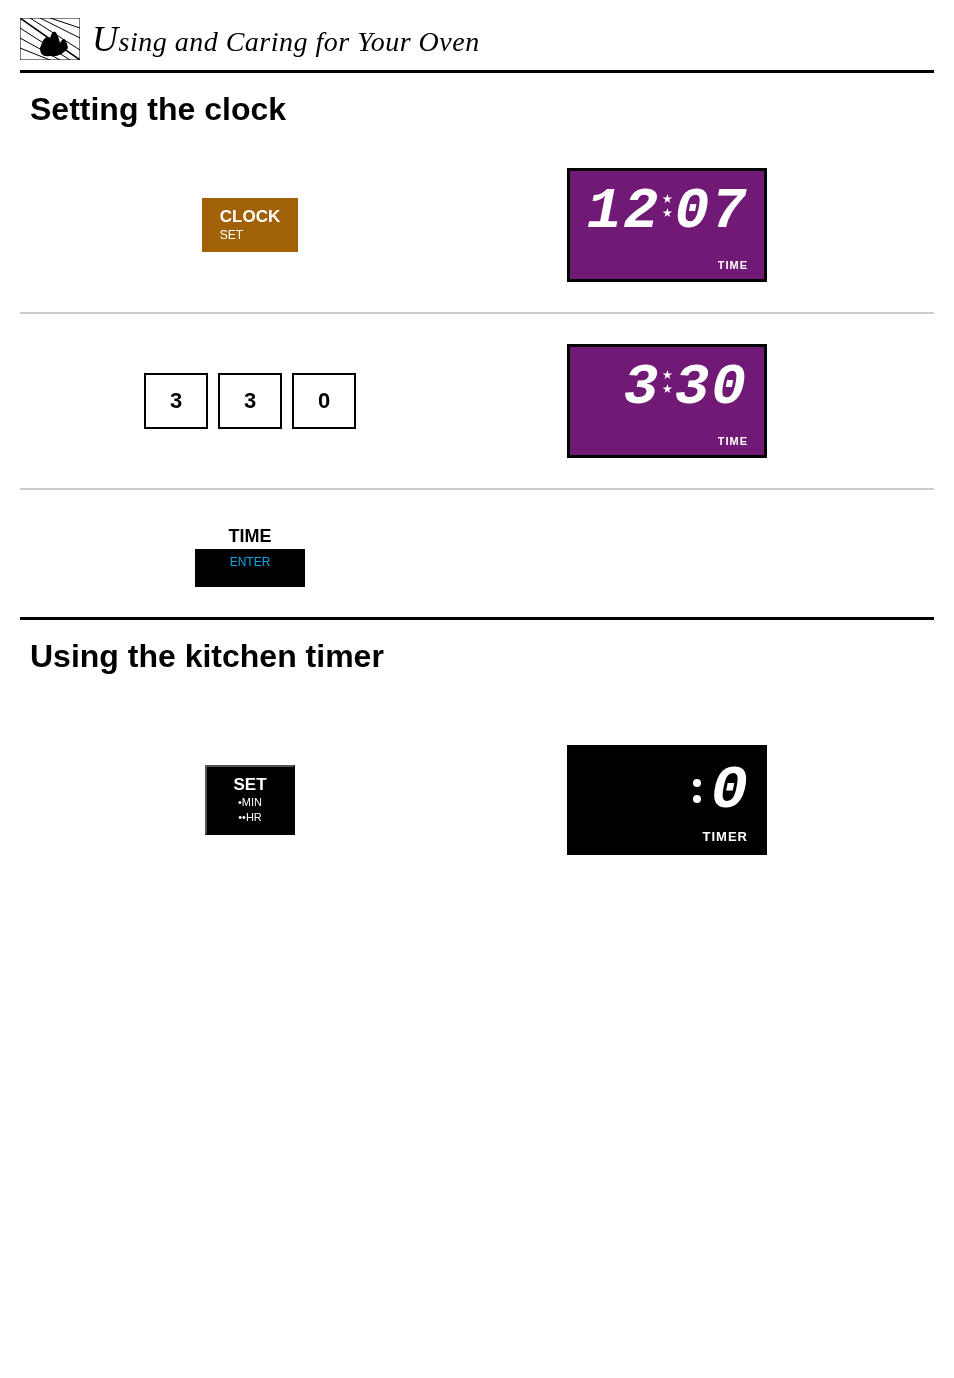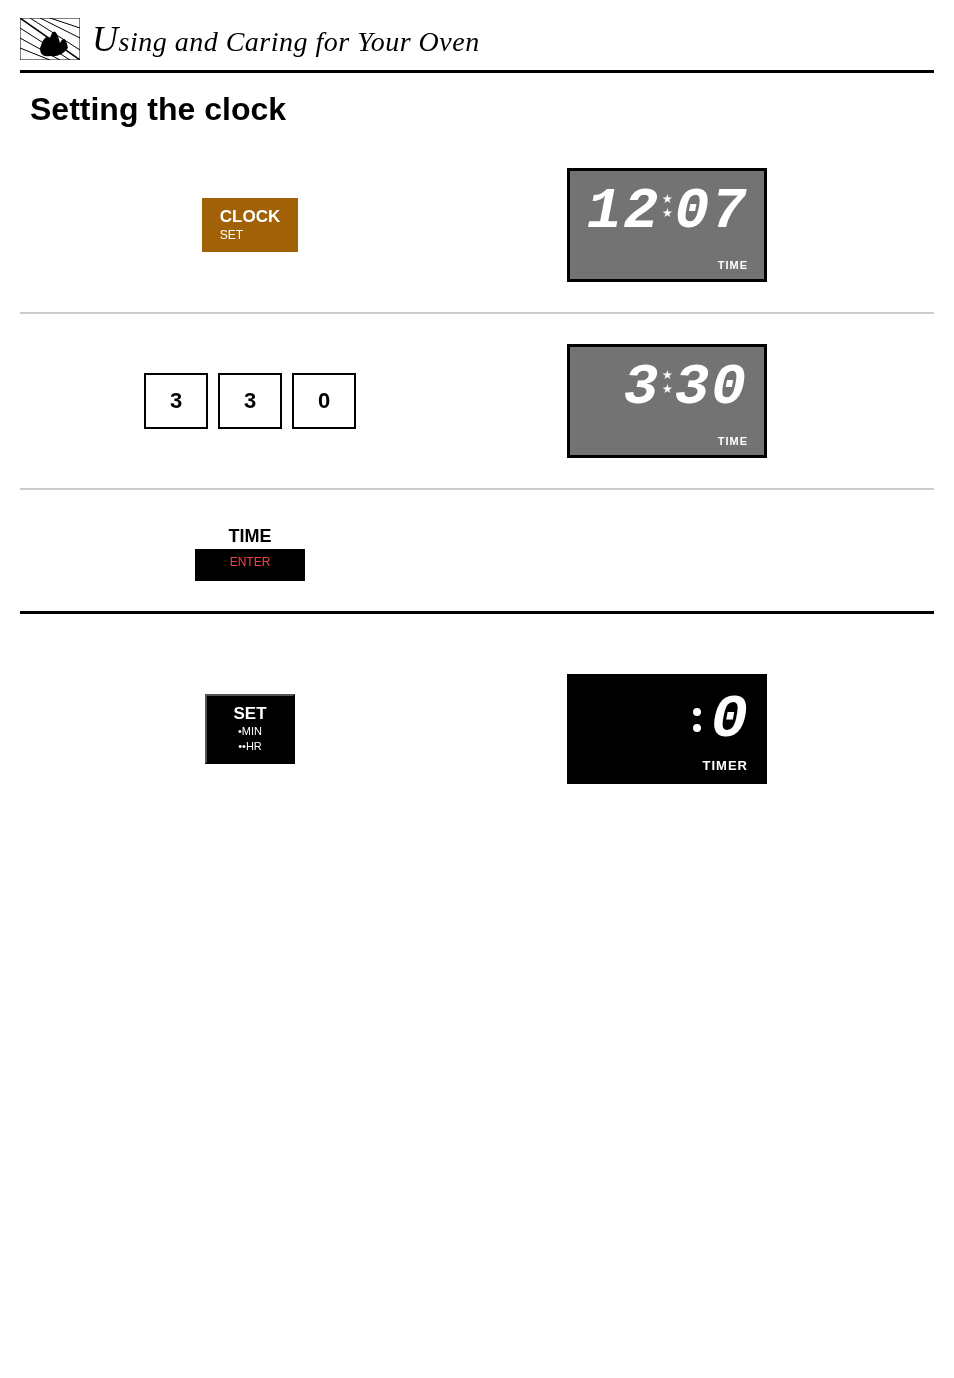--- a/index.html
+++ b/index.html
@@ -129,28 +129,28 @@
       font-weight: bold;
       padding: 6px 20px 2px 20px;
       background: #fff;
       color: #000;
       border-bottom: 2px solid #000;
     }
 
     .start-enter-btn .enter-label {
       display: block;
       font-size: 12px;
-      padding: 4px 20px 12px 20px;
+      padding: 4px 20px 18px 20px;
       background: #000;
-      color: #ef4444;
+      color: #0ea5e9;
     }
 
     
     .display-panel {
-      background: #737373;
+      background: #701a75;
       color: #fff;
       border: 3px solid #000;
       padding: 12px 16px 8px 16px;
       min-width: 200px;
       min-height: 110px;
       display: flex;
       flex-direction: column;
       align-items: flex-end;
       justify-content: space-between;
       position: relative;
@@ -376,20 +376,21 @@
       </div>
     </div>
     <div class="step-right">
     </div>
   </div>
 </div>
 
 <hr class="header-rule">
 
 <div>
+  <div class="section-heading">Using the kitchen timer</div>
 
   <div class="step-row" style="margin-top: 30px;">
     <div class="step-left">
       <button class="set-min-hr-btn">
         <span class="set-lbl">SET</span>
         <span class="sub-lbl">
           <span>•MIN</span><br>
           <span>••HR</span>
         </span>
       </button>

